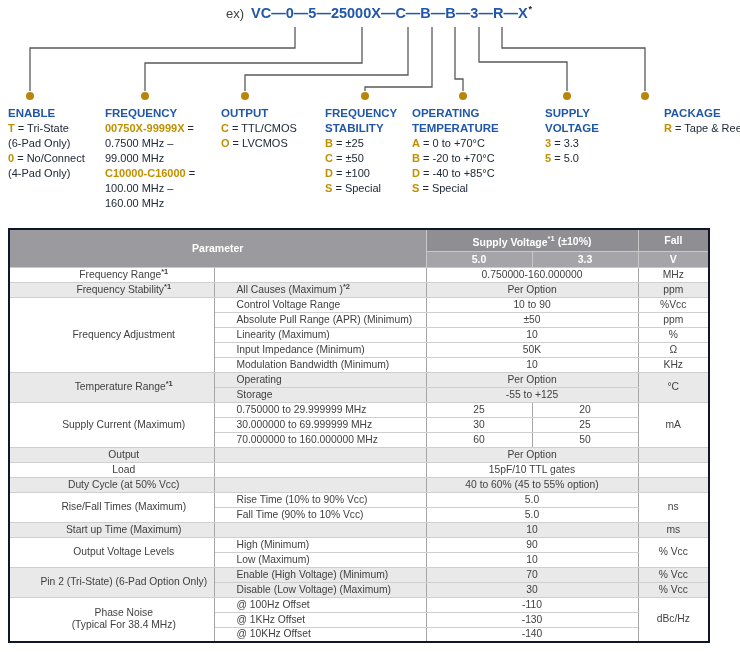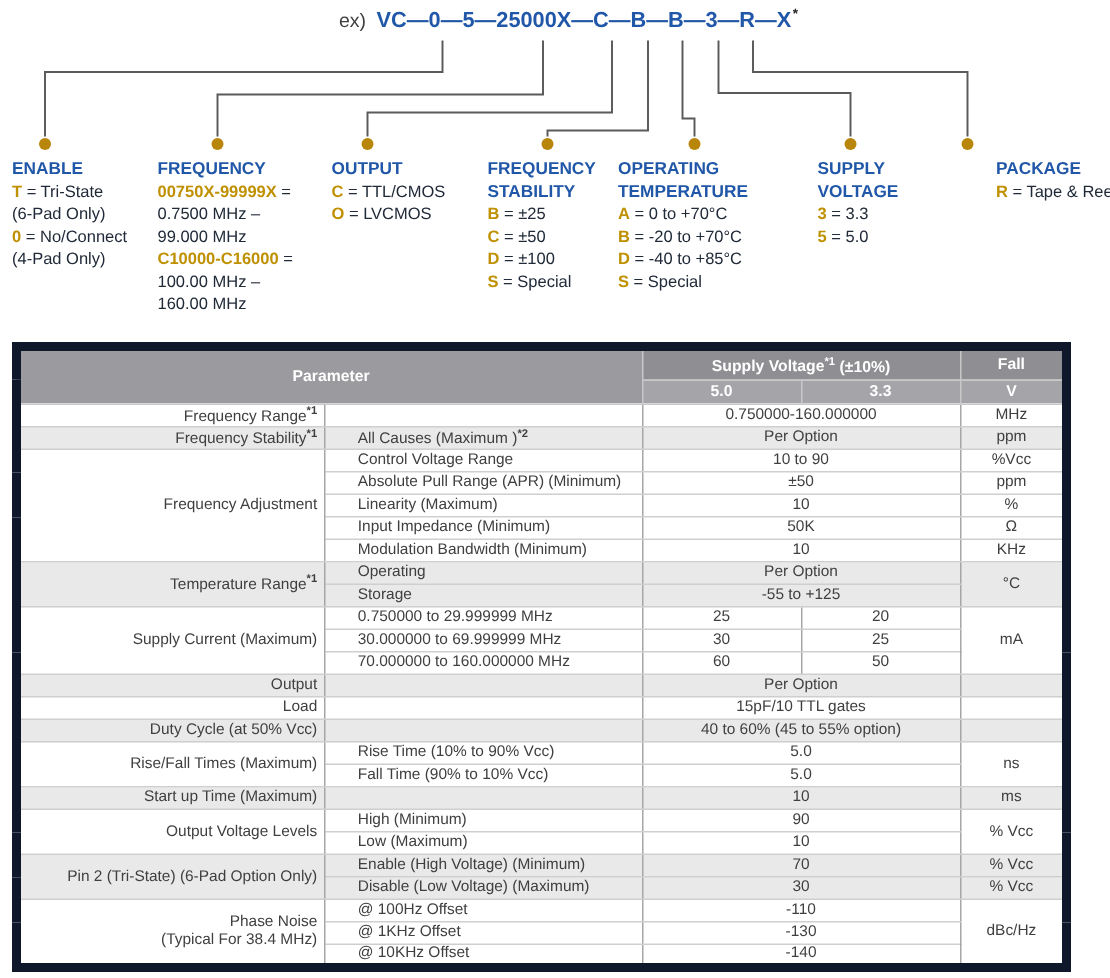--- a/index.html
+++ b/index.html
@@ -24,33 +24,33 @@
   .pn-star{color:#222;font-size:9px;font-weight:bold;margin-left:1px;}
   .cat{position:absolute;top:106px;font-size:11px;line-height:15px;color:var(--body-text);white-space:nowrap;}
   .cat-title{font-weight:bold;color:var(--blue);font-size:11.5px;}
   .code{font-weight:bold;color:var(--gold);}
   .footnote{position:absolute;top:203px;right:33px;font-size:10px;font-weight:bold;color:#1A1A1A;}
 
   table.spec{
     border-collapse:collapse;margin-left:8px;width:700px;table-layout:fixed;
     font-size:10.3px;color:var(--tbl-text);
   }
-  table.spec{border:6px solid #0f172a;}
+  table.spec{border:2px solid #0f172a;}
   th{color:#fff;font-weight:bold;font-size:10.5px;text-align:center;border:1px solid #C8C8C8;padding:0 4px;}
   th.hp{background:var(--hdr-mid);}
   th.h1{background:var(--hdr-dark);height:22px;}
   th.h2{background:var(--hdr-light);height:16px;}
   th .hrest{margin-left:3px;}
   td{
     border:1px solid #A6A6A6;border-top:1px solid #CFCFCF;border-bottom:1px solid #CFCFCF;
     height:15px;padding:0 4px;line-height:1.15;background:#fff;
   }
   tr.shade td{background:var(--shade);}
   tr.group td{border-top:1px solid #8D8D8D;}
-  td.p1{text-align:right;padding-left:28px;}
+  td.p1{text-align:center;padding-left:28px;}
   td.p2{text-align:left;padding-left:22px;}
   td.val,td.unit{text-align:center;}
   sup{font-size:7.5px;font-weight:bold;}
 </style>
 </head>
 <body>
 
 <div class="top">
   <svg class="conn-svg" width="740" height="104">
     <polyline class="conn" points="295,27 295,48 30,48 30,91"></polyline>

